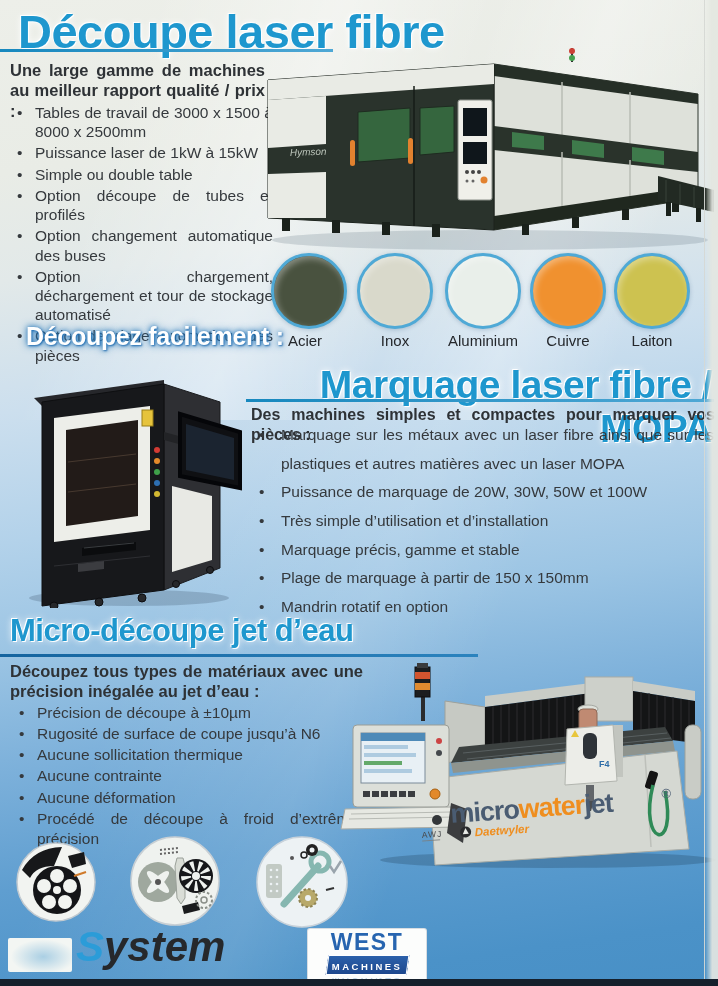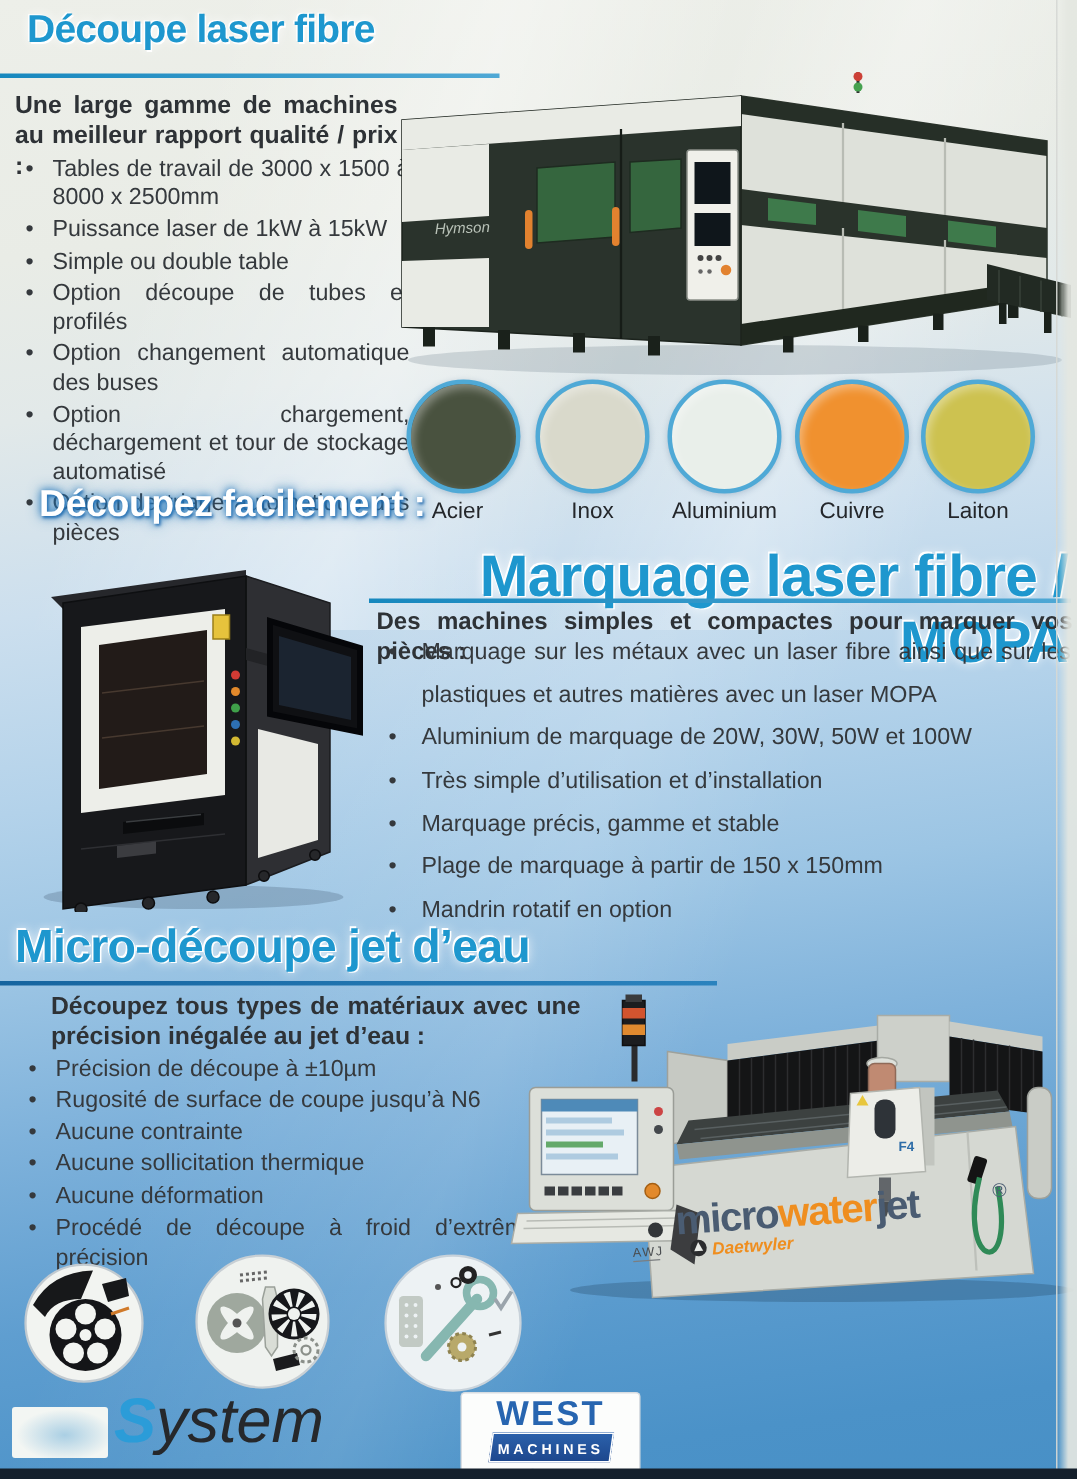--- a/index.html
+++ b/index.html
@@ -28,21 +28,21 @@
   .blist2 .li::before{left:8px;}
   .blist3 .li{line-height:1.3;margin-bottom:1px;}
   .tagline{font-size:25px;font-weight:bold;color:#fff;letter-spacing:-.3px;
     text-shadow:0 0 5px rgba(37,120,188,.95),0 0 9px rgba(37,120,188,.8),1px 1px 2px rgba(30,100,170,.9);}
   .mat{position:absolute;width:70px;height:70px;border-radius:50%;
     border:3px solid #4FA9D6;box-shadow:0 1px 4px rgba(40,80,120,.25), inset 2px 3px 6px rgba(255,255,255,.35);}
   .matlabel{position:absolute;width:96px;text-align:center;font-size:15px;color:#24272B;}
   .h2wrap{text-align:right;}
   .sys-text{font-style:italic;font-size:42px;line-height:1;}
   .sys-s{color:#2B9CD8;font-weight:bold;}
-  .sys-rest{color:#26282B;font-weight:400;}
+  .sys-rest{color:#26282B;font-weight:700;}
   .sys-patch{position:absolute;left:8px;top:938px;width:64px;height:34px;
     background:radial-gradient(ellipse at 55% 55%, rgba(110,175,215,.55), rgba(110,175,215,0) 65%), #F3F6F3;
     border-radius:2px;}
   .west{position:absolute;left:308px;top:929px;width:118px;height:54px;background:#FCFDFC;
     border-radius:2px;box-shadow:0 0 0 1px #D8DDE2;display:flex;flex-direction:column;align-items:center;padding-top:2px;box-sizing:border-box;}
   .west-name{font-size:23px;font-weight:bold;color:#2765B0;letter-spacing:1.5px;line-height:1;}
   .west-bar{margin-top:1px;background:linear-gradient(#2C62AC,#1C468C);transform:skewX(-8deg);
     padding:1px 5px;box-shadow:0 0 0 1px #fff inset;}
   .west-bar span{display:inline-block;transform:skewX(8deg);font-size:9.5px;font-weight:bold;
     color:#fff;letter-spacing:2.5px;}
@@ -54,21 +54,21 @@
   .bottom-bar{position:absolute;left:0;bottom:0;width:718px;height:7px;background:#15202C;}
   svg text{font-family:"Liberation Sans","DejaVu Sans",sans-serif;}
 </style>
 </head>
 <body>
 
 <div id="page">
   <div class="sheen"></div>
   <div class="sheen2"></div>
 
-  <h1 class="abs" style="left:18px;top:4px;font-size:26px;">Découpe laser fibre</h1>
+  <h1 class="abs" style="left:18px;top:4px;font-size:47px;">Découpe laser fibre</h1>
   <div class="rule" style="left:0;top:49px;width:333px;"></div>
 
   <div class="abs intro" style="left:10px;top:60px;width:255px;">Une large gamme de machines au meilleur rapport qualité / prix :</div>
 
   <div class="abs blist" style="left:10px;top:103px;width:263px;">
     <div class="li">Tables de travail de 3000 x 1500 à 8000 x 2500mm</div>
     <div class="li">Puissance laser de 1kW à 15kW</div>
     <div class="li">Simple ou double table</div>
     <div class="li">Option découpe de tubes et profilés</div>
     <div class="li">Option changement automatique des buses</div>
@@ -178,37 +178,37 @@
 
   <div class="abs h2wrap" style="left:250px;top:363px;width:462px;">
     <h2 style="font-size:39px;display:inline;">Marquage laser fibre / MOPA</h2>
   </div>
   <div class="rule" style="left:246px;top:399px;width:468px;"></div>
 
   <div class="abs intro" style="left:251px;top:405px;width:464px;font-size:16px;">Des machines simples et compactes pour marquer vos pièces :</div>
 
   <div class="abs blist blist2" style="left:251px;top:421px;width:463px;">
     <div class="li">Marquage sur les métaux avec un laser fibre ainsi que sur les plastiques et autres matières avec un laser MOPA</div>
-    <div class="li">Aluminium de marquage de 20W, 30W, 50W et 100W</div>
+    <div class="li">Puissance de marquage de 20W, 30W, 50W et 100W</div>
     <div class="li">Très simple d’utilisation et d’installation</div>
     <div class="li">Marquage précis, gamme et stable</div>
     <div class="li">Plage de marquage à partir de 150 x 150mm</div>
     <div class="li">Mandrin rotatif en option</div>
   </div>
 
   <h3 class="abs" style="left:10px;top:613px;font-size:31px;">Micro-découpe jet d’eau</h3>
   <div class="rule" style="left:0;top:654px;width:478px;background:linear-gradient(to right,#15649F,#2B83BE);"></div>
 
-  <div class="abs intro" style="left:10px;top:661px;width:353px;margin-left:24px;">Découpez tous types de matériaux avec une précision inégalée au jet d’eau :</div>
+  <div class="abs intro" style="left:10px;top:661px;width:353px;">Découpez tous types de matériaux avec une précision inégalée au jet d’eau :</div>
 
   <div class="abs blist blist3" style="left:12px;top:703px;width:346px;">
     <div class="li">Précision de découpe à ±10µm</div>
     <div class="li">Rugosité de surface de coupe jusqu’à N6</div>
+    <div class="li">Aucune sollicitation thermique</div>
     <div class="li">Aucune contrainte</div>
-    <div class="li">Aucune sollicitation thermique</div>
     <div class="li">Aucune déformation</div>
     <div class="li">Procédé de découpe à froid d’extrême précision</div>
   </div>
 
   <svg class="abs" style="left:333px;top:633px;" width="385" height="235" viewBox="0 0 385 235">
     <ellipse cx="215" cy="227" rx="168" ry="8" fill="rgba(25,50,75,.25)"></ellipse>
 
     <path d="M112,68 L152,74 L152,124 L112,130 Z" fill="#C6C9C3" stroke="#9EA19B"></path>
     <path d="M152,63 L258,50 L258,60 L152,74 Z" fill="#C9CCC6"></path>
     <path d="M152,74 L258,60 L258,104 L152,120 Z" fill="#141516"></path>

